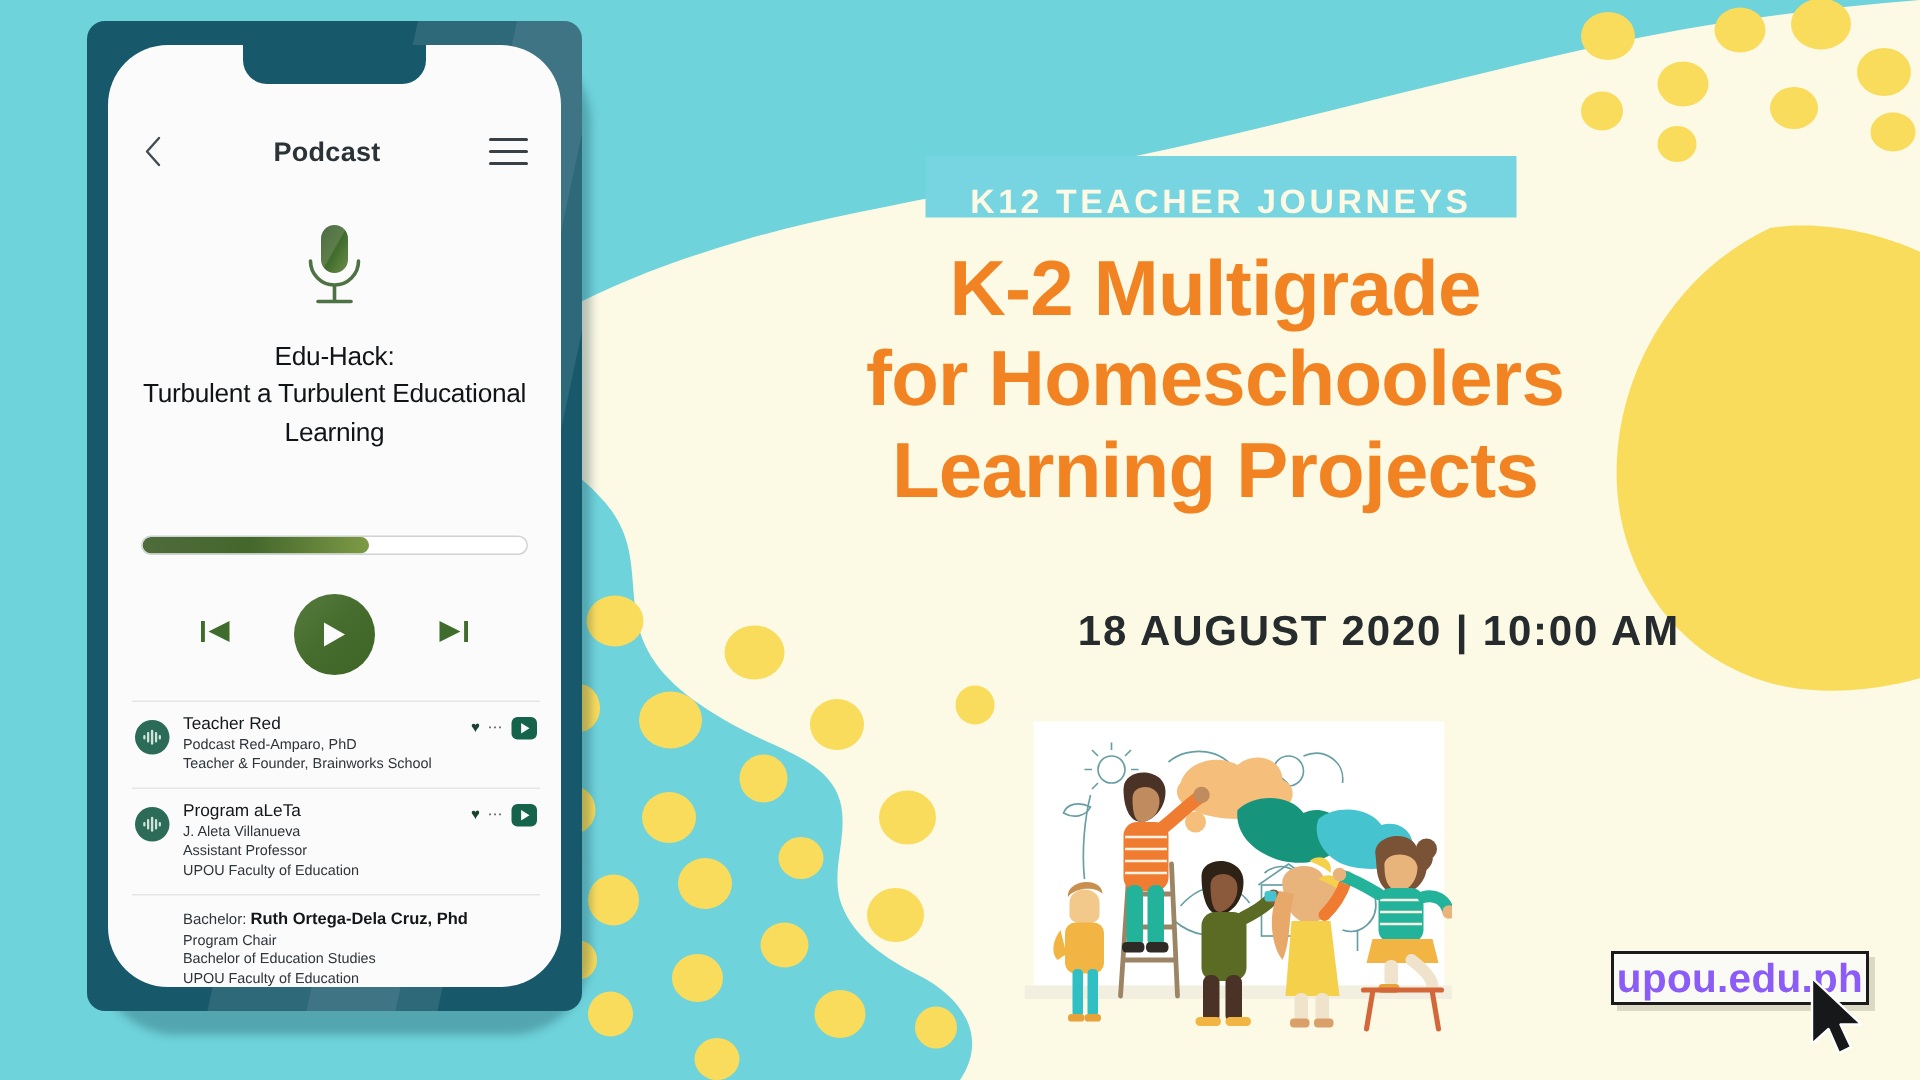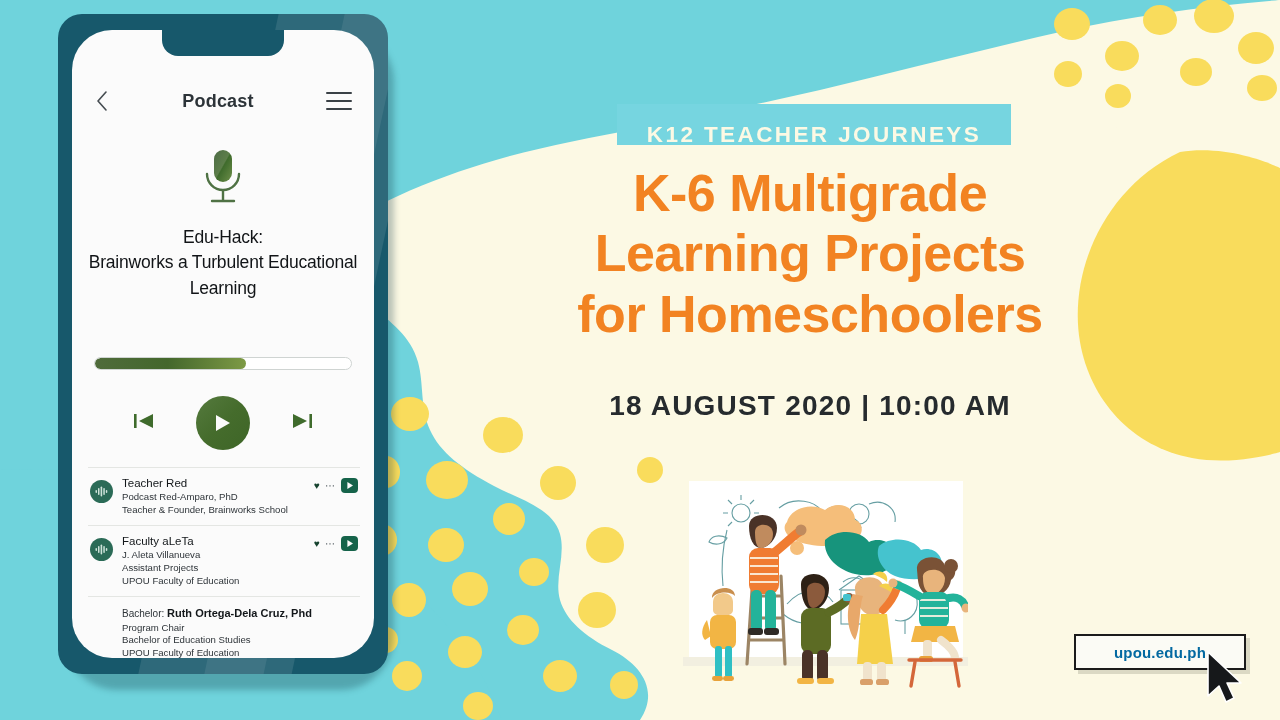--- a/index.html
+++ b/index.html
@@ -21,21 +21,21 @@
   .dots { position:absolute; inset:0; }
 
   
   .phone-wrap { position:absolute; left:58px; top:14px; width:340px; height:676px; }
   .phone-shadow {
     position:absolute; left:6px; top:14px; width:330px; height:662px;
     background:rgba(10,50,60,.28); border-radius:54px; filter:blur(3px);
   }
   .phone-body {
     position:absolute; left:0; top:0; width:330px; height:660px;
-    background:#17586B; border-radius:24px; overflow:hidden;
+    background:#17586B; border-radius:12px; overflow:hidden;
   }
   .phone-sheen {
     position:absolute; left:150px; top:-40px; width:150px; height:760px;
     background:rgba(255,255,255,.10); transform:rotate(12deg);
   }
   .phone-sheen2 {
     position:absolute; left:215px; top:-40px; width:58px; height:760px;
     background:rgba(255,255,255,.08); transform:rotate(12deg);
   }
   .phone-screen {
@@ -134,39 +134,39 @@
   .ribbon span {
     font-size:22.5px; font-weight:700; color:#FCF9E4; letter-spacing:2.4px;margin-top:20px;
   }
   .headline {
     position:absolute; left:500px; top:163px; width:620px;
     text-align:center; color:#F28322;
     font-size:52px; font-weight:700; line-height:1.16; letter-spacing:-.5px;
   }
   .headline span { display:block; }
   .datetime {
-    position:absolute; left:500px; top:390px; width:620px;
-    text-align:center; color:#262b2e;
+    position:absolute; left:500px; top:405px; width:620px;
+    text-align:right; color:#262b2e;
     font-size:28px; font-weight:700; letter-spacing:1.2px;
   }
 
   
   .illus { position:absolute; left:683px; top:478px; width:285px; height:215px; }
 
   
   .logo { position:absolute; left:1068px; top:22px; width:200px; height:58px; }
 
   
   .url-badge {
     position:absolute; left:1074px; top:634px; width:172px; height:36px;
     background:#FBFBF5; border:2.5px solid #1b1b1b;
     display:flex; align-items:center; justify-content:center;
     box-shadow:4px 4px 0 rgba(150,150,130,.32);
   }
-  .url-badge span { font-size:15px; font-weight:700; color:#0369a1; letter-spacing:.2px; }
+  .url-badge span { font-size:27px; font-weight:700; color:#8b5cf6; letter-spacing:.2px; }
   .cursor { position:absolute; left:1205px; top:650px; width:46px; height:60px; }
 </style>
 </head>
 <body>
 
 <div class="stage">
 
   <div class="bg-base"></div>
 
   <div class="bg-cream">
@@ -276,21 +276,21 @@
             </defs>
             <rect x="19" y="2" width="18" height="32" rx="9" fill="url(#micg)"></rect>
             <path d="M12 26 a16 16 0 0 0 32 0" fill="none" stroke="#4f7244" stroke-width="2.4" stroke-linecap="round"></path>
             <line x1="28" y1="42" x2="28" y2="52" stroke="#4f7244" stroke-width="2.4"></line>
             <line x1="17" y1="53" x2="39" y2="53" stroke="#4f7244" stroke-width="2.4" stroke-linecap="round"></line>
           </svg>
         </div>
 
         <div class="ep-title">
           <span class="l1">Edu-Hack:</span>
-          <span>Brainworks a</span>
+          <span>Turbulent a</span>
           <span>Turbulent Educational</span>
           <span>Learning</span>
         </div>
 
         <div class="progress-track">
           <div class="progress-fill" id="pfill" style="width: 59%;"></div>
         </div>
 
         <div class="controls">
           <span class="ctl">
@@ -348,23 +348,23 @@
                 <g fill="#cfe3da">
                   <rect x="0.5" y="4" width="1.5" height="3" rx=".7"></rect>
                   <rect x="3" y="2" width="1.5" height="7" rx=".7"></rect>
                   <rect x="5.6" y="0.5" width="1.6" height="10" rx=".8"></rect>
                   <rect x="8.3" y="2" width="1.5" height="7" rx=".7"></rect>
                   <rect x="10.8" y="4" width="1.5" height="3" rx=".7"></rect>
                 </g>
               </svg>
             </span>
             <span class="row-txt">
-              <span class="row-name" style="display:block">Faculty aLeTa</span>
+              <span class="row-name" style="display:block">Program aLeTa</span>
               <span class="row-sub" style="display:block">J. Aleta Villanueva</span>
-              <span class="row-sub" style="display:block">Assistant Projects</span>
+              <span class="row-sub" style="display:block">Assistant Professor</span>
               <span class="row-sub" style="display:block">UPOU Faculty of Education</span>
             </span>
             <span class="row-actions">
               <span class="heart">♥</span>
               <span class="dots3">⋯</span>
               <span class="mini-play">
                 <svg width="8" height="9" viewBox="0 0 8 9">
                   <path d="M1.4 1 L7 4.5 L1.4 8 Z" fill="#FBFBFB"></path>
                 </svg>
               </span>
@@ -384,23 +384,23 @@
 
       </div>
     </div>
   </div>
 
   <div class="ribbon">
     <span>K12 TEACHER JOURNEYS</span>
   </div>
 
   <div class="headline">
-    <span>K-6 Multigrade</span>
+    <span>K-2 Multigrade</span>
+    <span>for Homeschoolers</span>
     <span>Learning Projects</span>
-    <span>for Homeschoolers</span>
   </div>
 
   <div class="datetime">18 AUGUST 2020 | 10:00 AM</div>
 
   <div class="illus">
     <svg width="285" height="215" viewBox="0 0 285 215">
 
       <rect x="6" y="3" width="274" height="176" fill="#FFFFFF"></rect>
       <rect x="0" y="179" width="285" height="9" fill="#F2EFE0"></rect>
 

